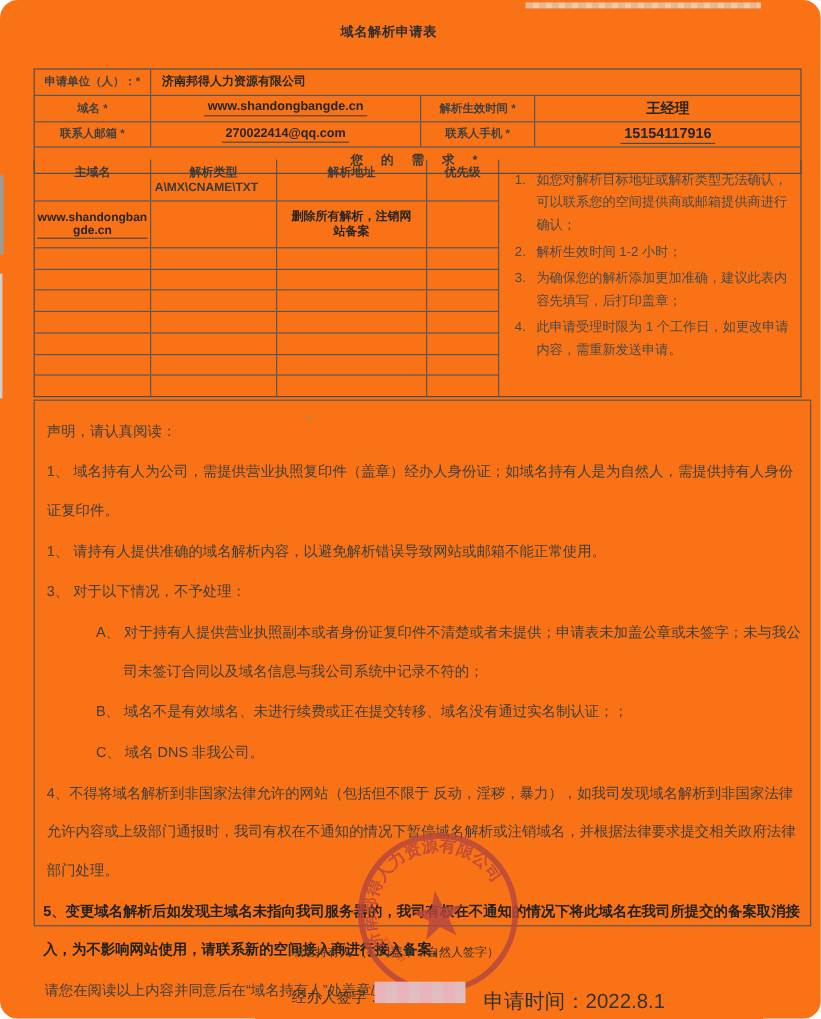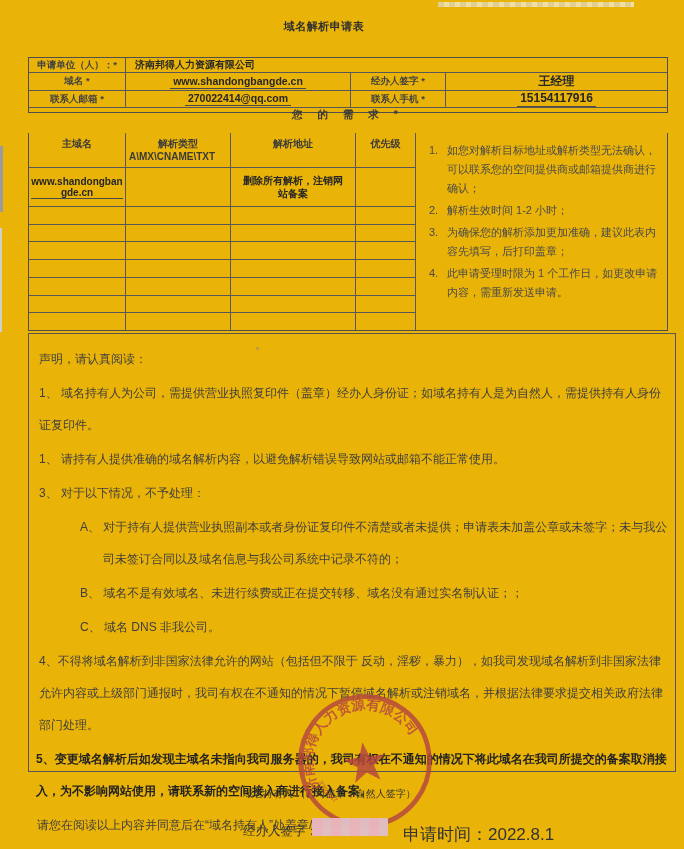--- a/index.html
+++ b/index.html
@@ -1,32 +1,33 @@
 <!DOCTYPE html>
 <html><head>
 <meta charset="utf-8">
 <style>
   html,body { margin:0; padding:0; background:#ffffff; }
   .page {
     position:relative; width:684px; height:849px; overflow:hidden;
-    background:#eab308;
+    background:#f97316;
     font-family:"Liberation Sans", sans-serif;
     color:#3c3c3c;
+    border-radius:15px;
   }
 
   
   .doc-title {
     position:absolute; left:0; right:0; top:19px; text-align:center;
     transform:translateX(-18px);
     font-size:11px; font-weight:bold; color:#2f2f2f; letter-spacing:0.5px;
   }
 
   
   .t1 {
-    position:absolute; left:28px; top:57px; width:640px; height:56px;
+    position:absolute; left:28px; top:57px; width:640px; height:88px;
     box-sizing:border-box; border:1.6px solid #4e4e4e;
     display:flex; flex-direction:column; font-size:9.5px;
   }
   .t1-row { display:flex; box-sizing:border-box; border-bottom:1.3px solid #585858; flex:1; }
   .t1-row:last-child { border-bottom:none; }
   .t1-cell {
     box-sizing:border-box; border-right:1.3px solid #585858;
     display:flex; align-items:center; justify-content:center;
     overflow:hidden; white-space:nowrap;
   }
@@ -117,21 +118,21 @@
   <div class="t1">
     <div class="t1-row">
       <div class="t1-cell lbl">申请单位（人）：*</div>
       <div class="t1-cell val-wide last">济南邦得人力资源有限公司</div>
     </div>
     <div class="t1-row">
       <div class="t1-cell lbl">域名 *</div>
       <div class="t1-cell val">
           <span class="u">www.shandongbangde.cn</span>
         </div>
-      <div class="t1-cell lbl2">经办人签字 *</div>
+      <div class="t1-cell lbl2">解析生效时间 *</div>
       <div class="t1-cell val2 last">王经理</div>
     </div>
     <div class="t1-row">
       <div class="t1-cell lbl">联系人邮箱 *</div>
       <div class="t1-cell val">
           <span class="u">270022414@qq.com</span>
         </div>
       <div class="t1-cell lbl2">联系人手机 *</div>
       <div class="t1-cell val2 last">
           <span class="u">15154117916</span>

